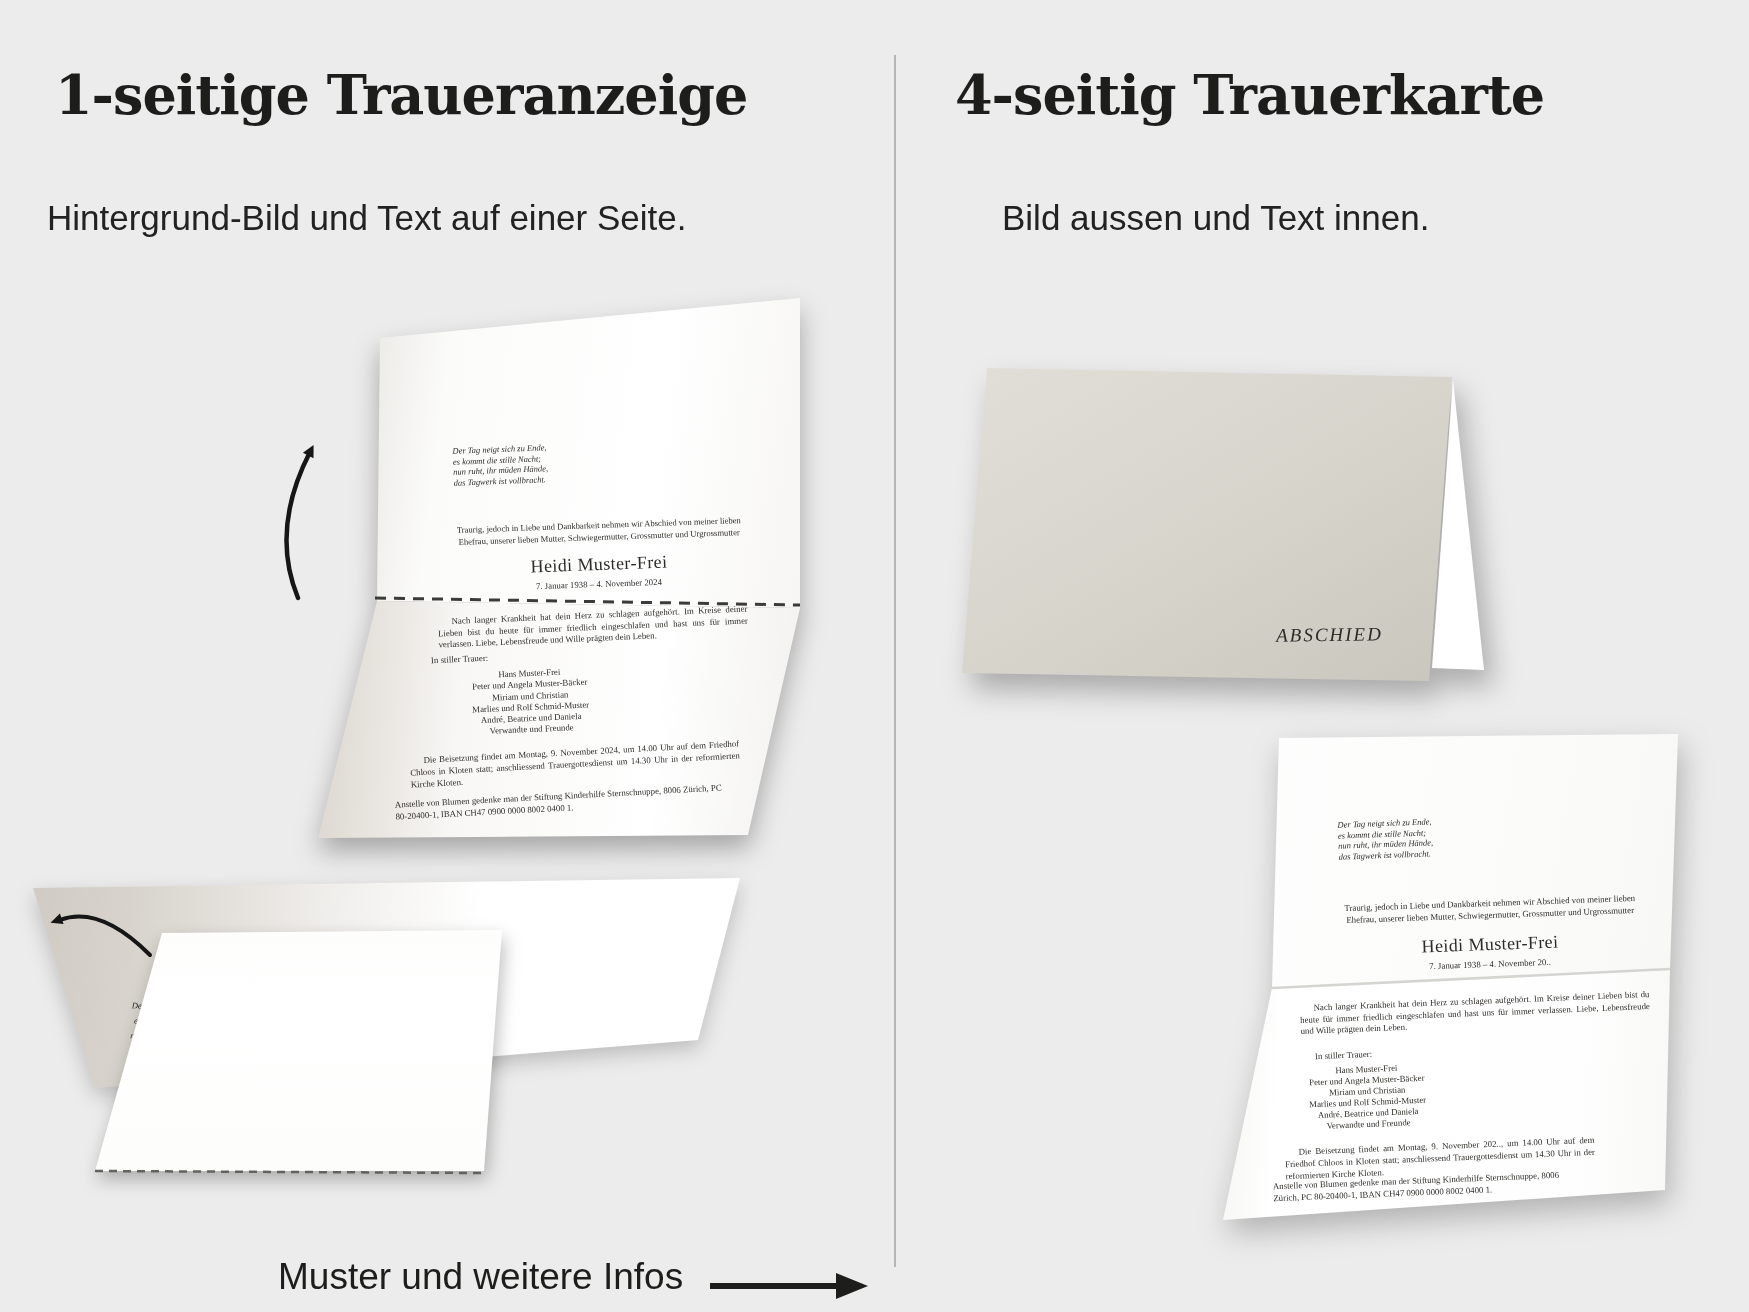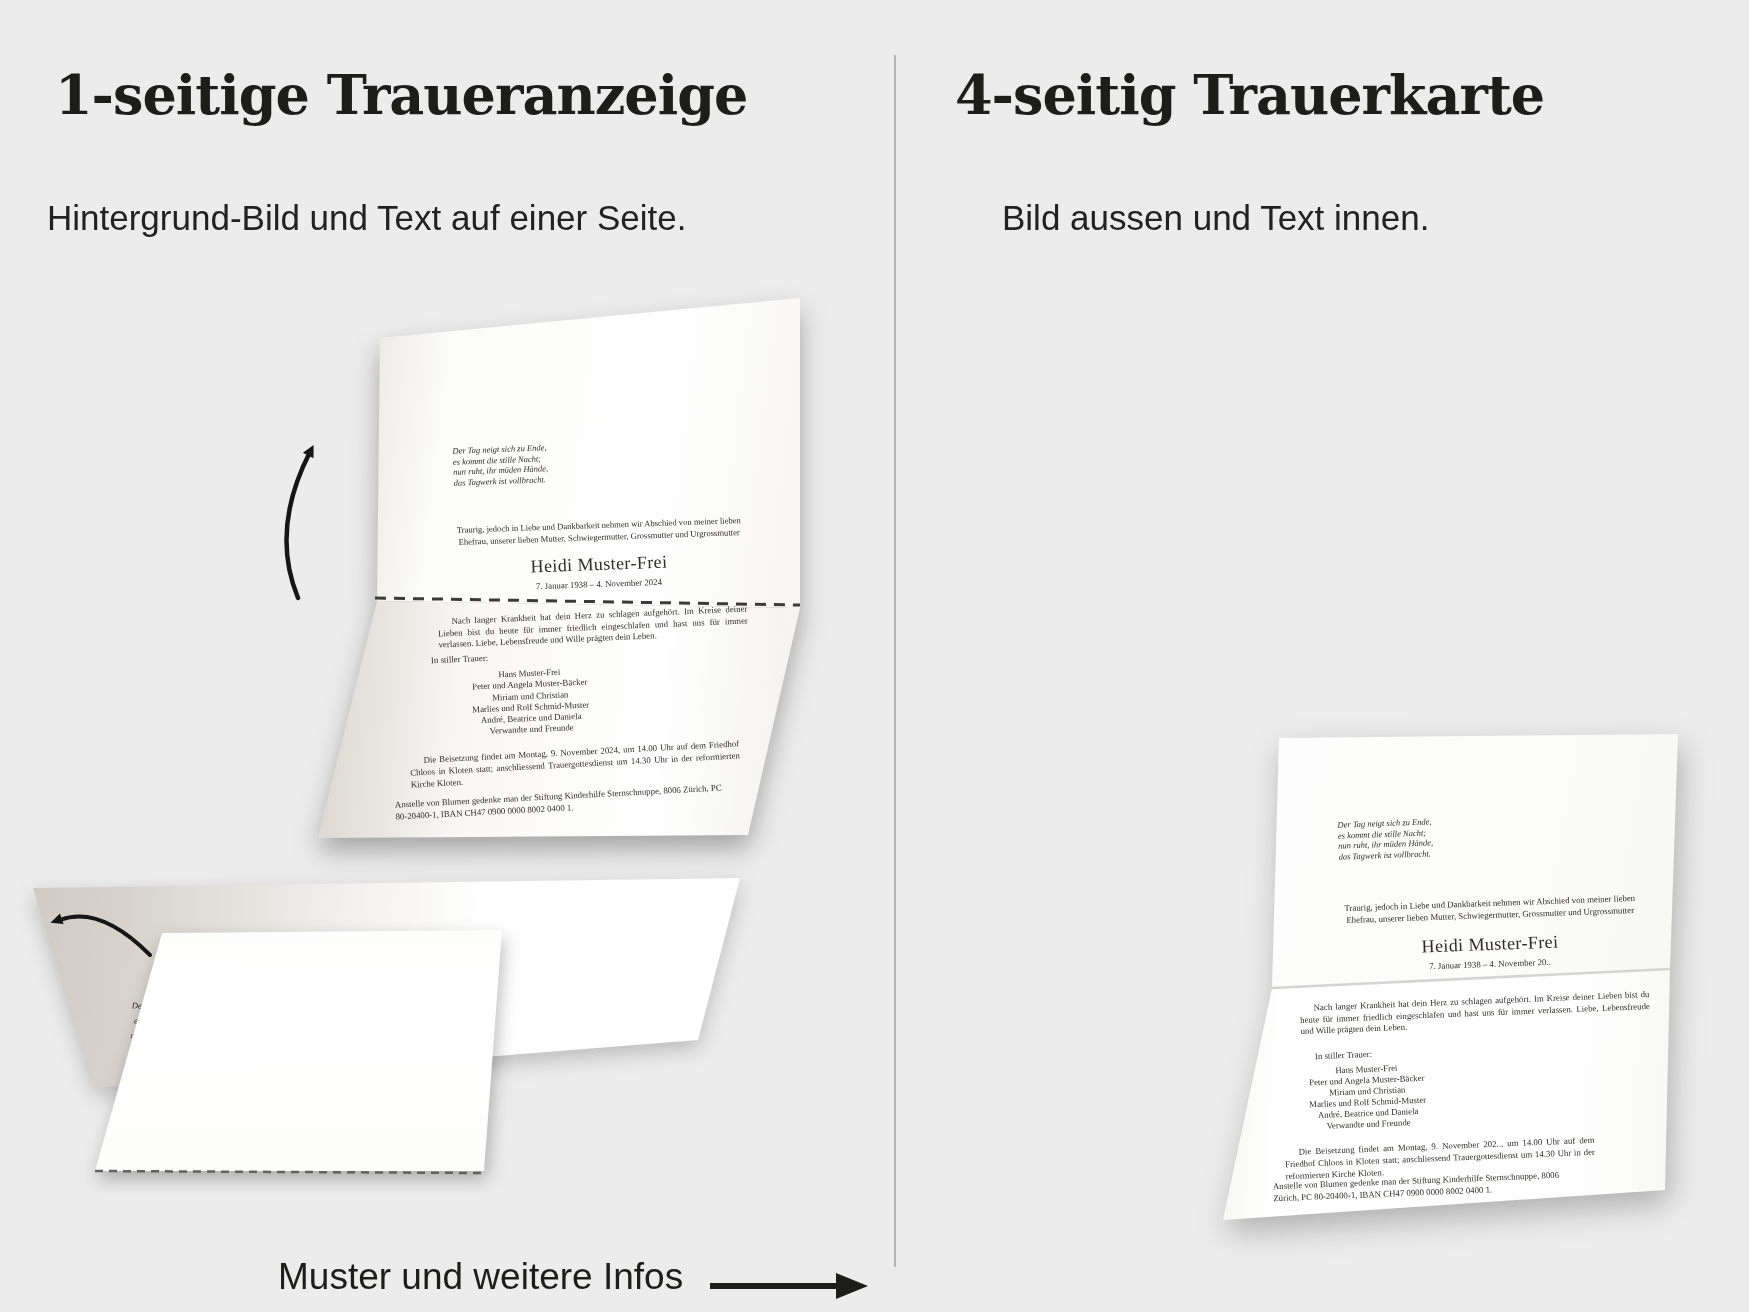--- a/index.html
+++ b/index.html
@@ -191,20 +191,27 @@
       <polygon points="2.5,19.7 11.9,10.5 15.6,20.9" fill="#161616"></polygon>
     </svg>
     <div id="bc-shadow-front" class="shadow-wrap">
       <div class="shape bc-front"></div>
     </div>
     <svg width="400" height="16" style="left:66px;top:292px;">
       <line x1="4" y1="9" x2="392" y2="11" stroke="#63625f" stroke-width="2.5" stroke-dasharray="8 6"></line>
     </svg>
   </div>
 
+  <div id="cover-card" class="group">
+    <div class="shadow-wrap">
+      <div class="shape cc-back"></div>
+      <div class="shape cc-front"></div>
+    </div>
+    <div class="card-text t-cover-word">ABSCHIED</div>
+  </div>
 
   <div id="inside-card" class="group">
     <div class="shadow-wrap">
       <div class="shape ic-upper"></div>
       <div class="shape ic-lower"></div>
     </div>
     <svg width="412" height="36" style="left:50px;top:232px;">
       <line x1="7" y1="28" x2="405" y2="9" stroke="#d5d4d1" stroke-width="2.5"></line>
     </svg>
     <div class="card-text poem t-poem-r">

